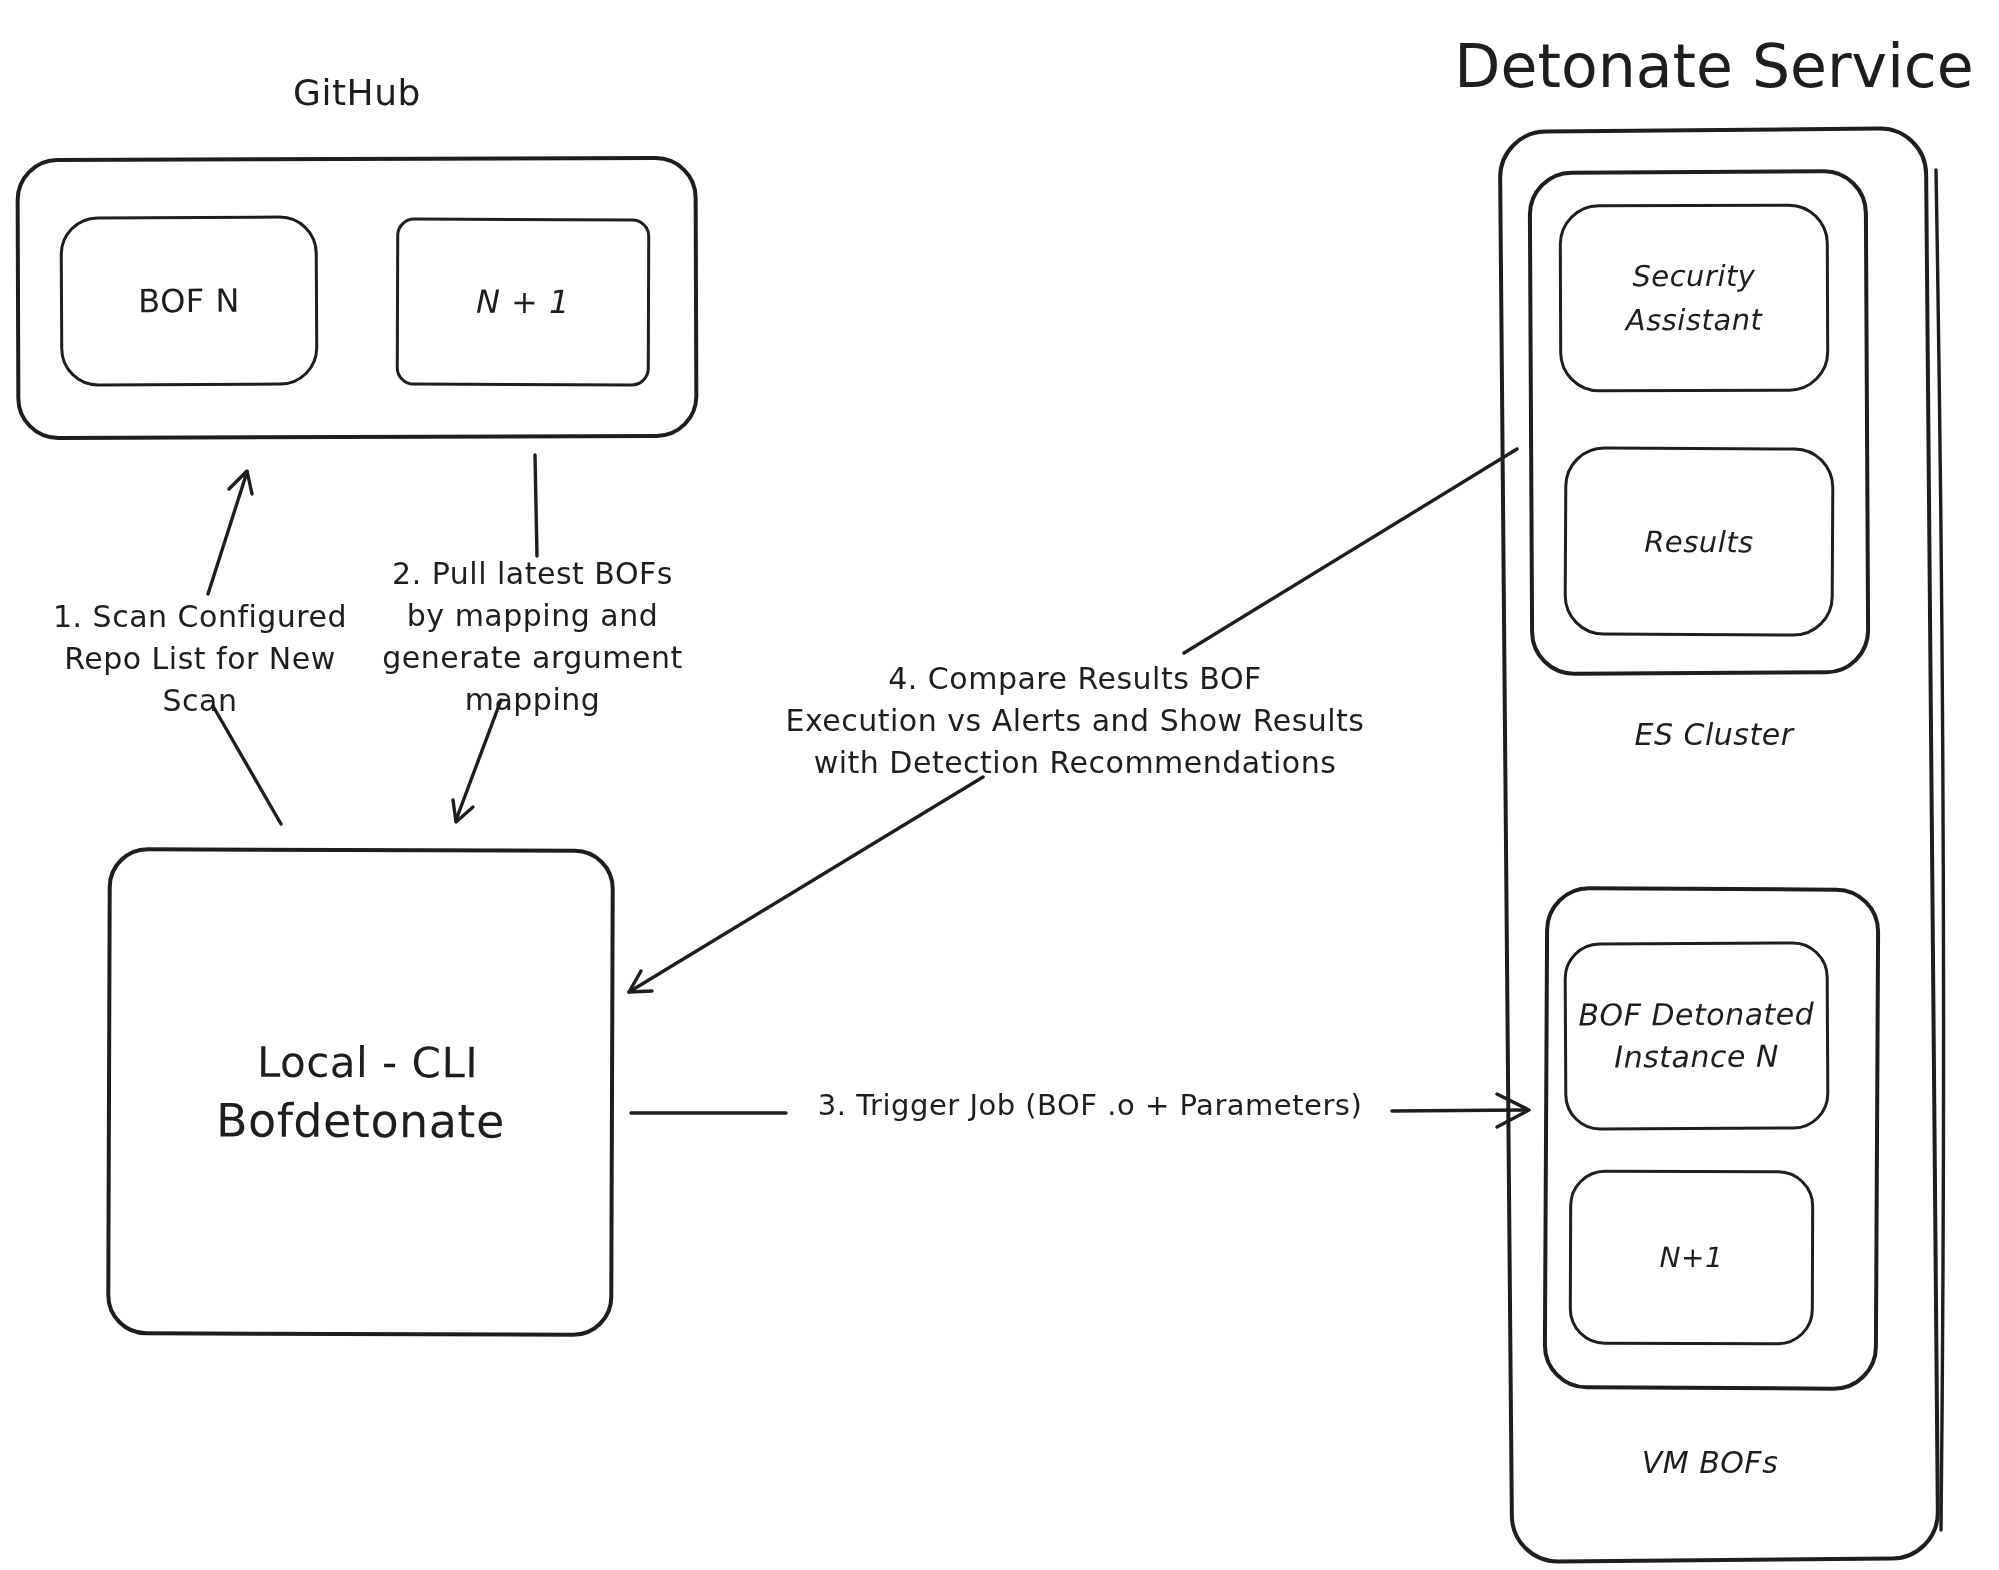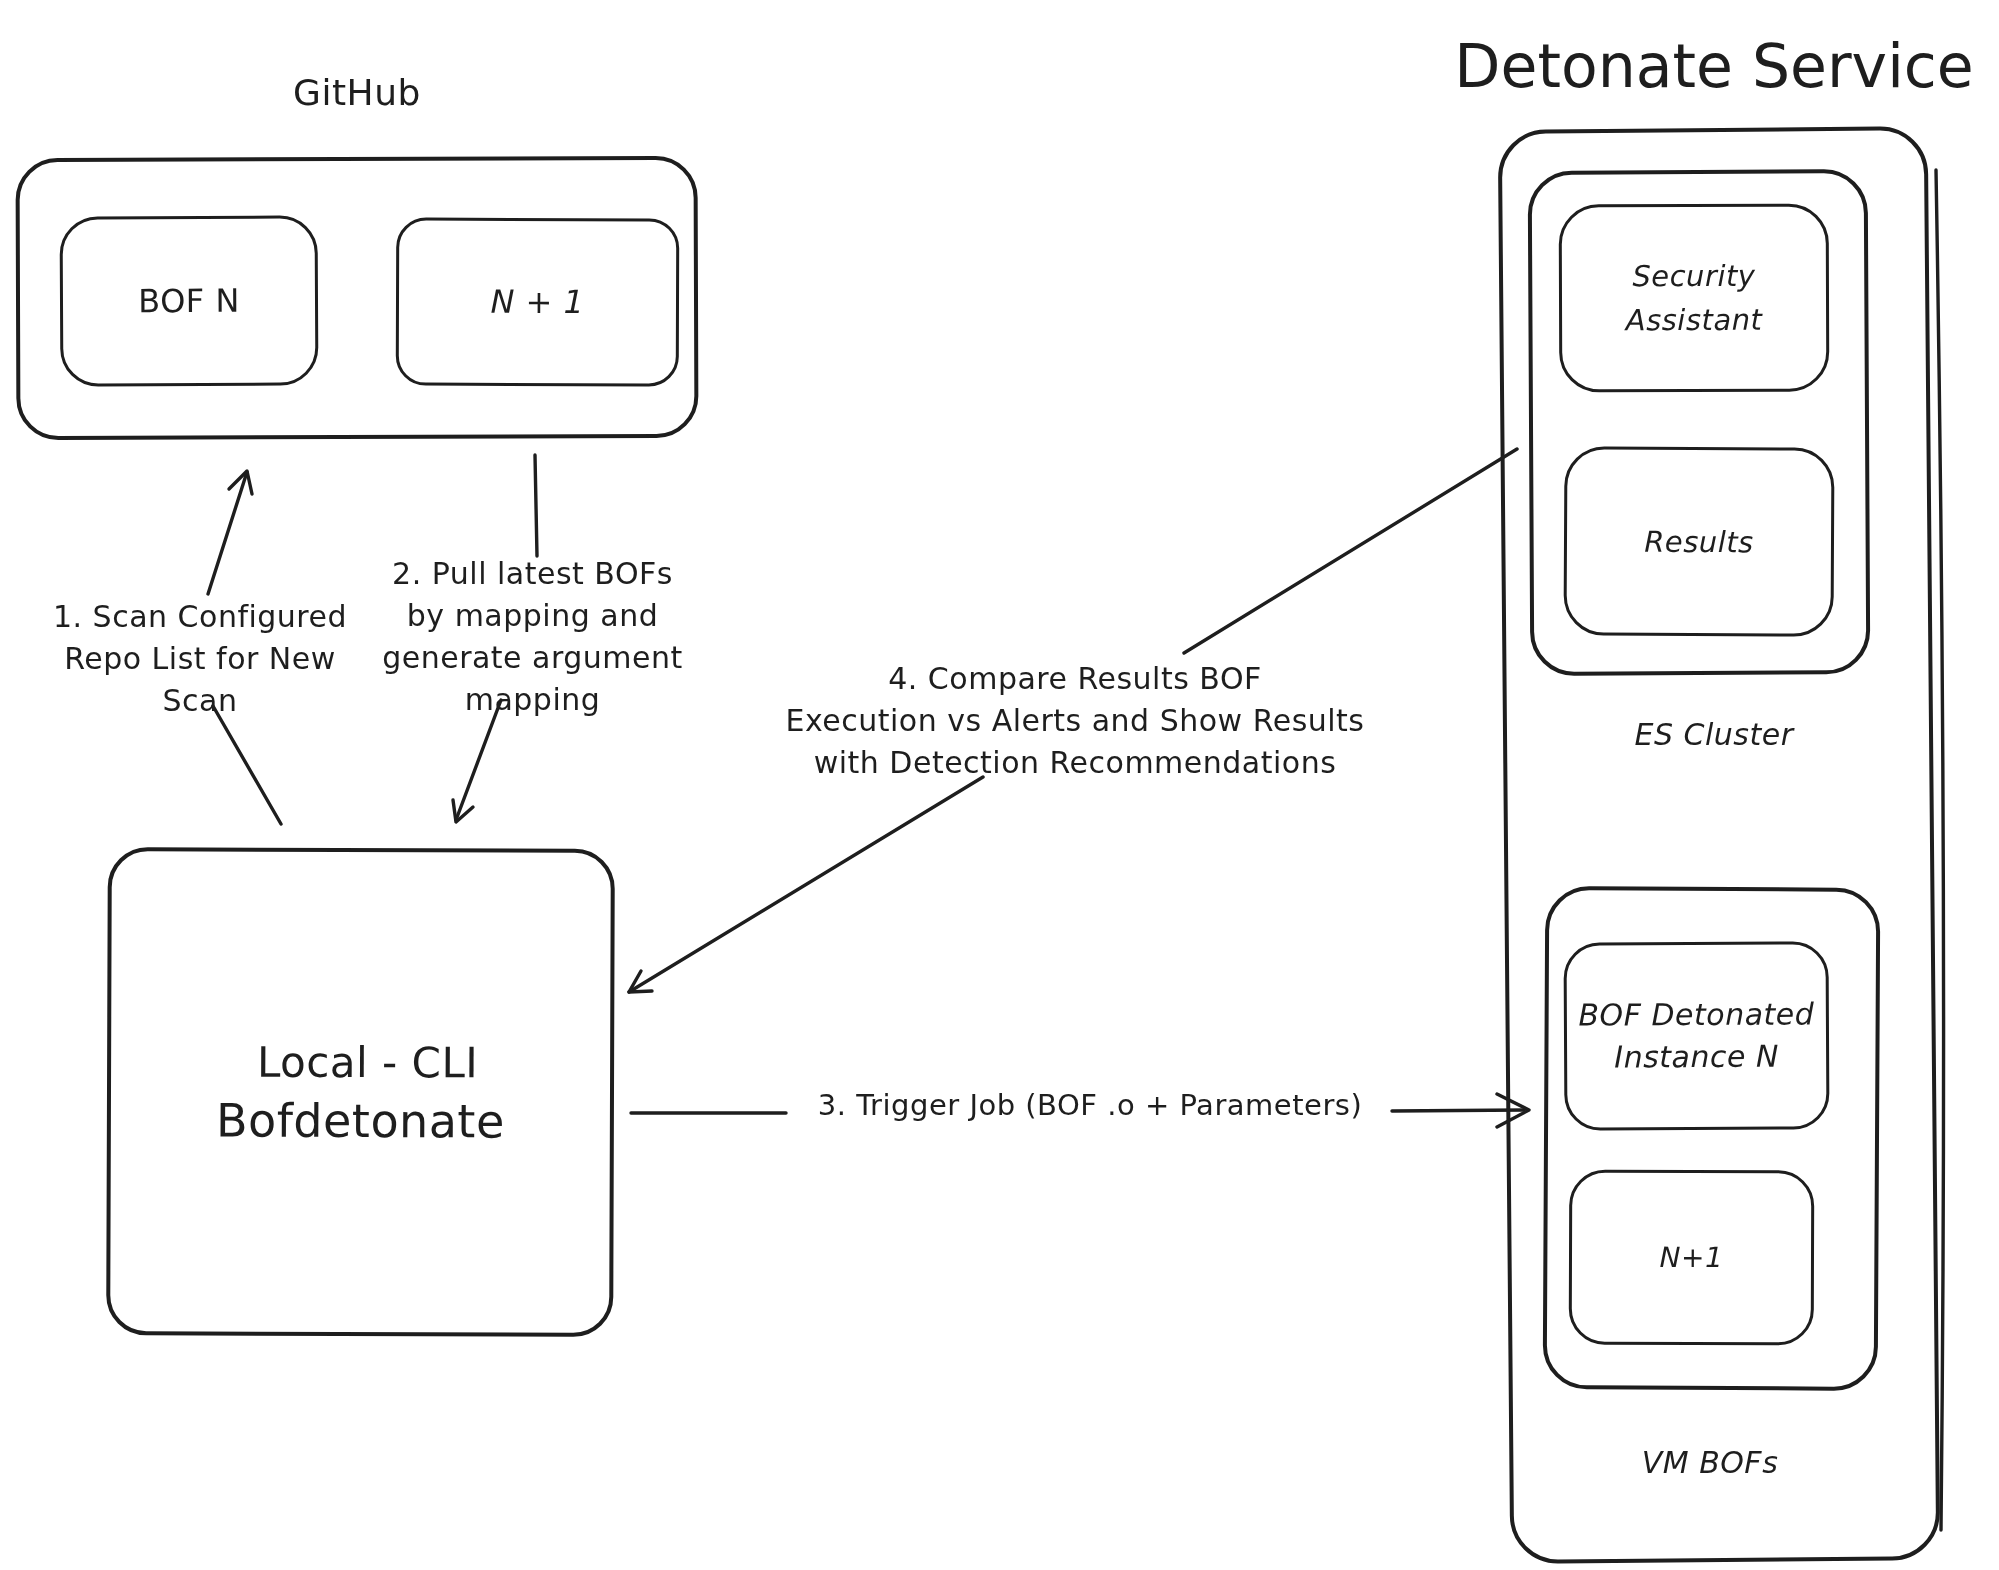--- a/index.html
+++ b/index.html
@@ -66,21 +66,21 @@
   </svg>
 
   <div class="title handtext" style="left:157px;top:62px;width:400px;font-size:36px;line-height:62px;">GitHub</div>
 
   <div class="box" style="left:16px;top:157px;width:682px;height:282px;border-radius:42px;transform:rotate(-0.2deg);"></div>
 
   <div class="box inner flexc" style="left:60px;top:216px;width:258px;height:170px;border-radius:38px;transform:rotate(-0.3deg);">
     <div class="handtext" style="font-size:32px;">BOF N</div>
   </div>
 
-  <div class="box inner flexc" style="left:396px;top:218px;width:283px;height:168px;border-radius:30px;transform:rotate(0.2deg);">
+  <div class="box inner flexc" style="left:396px;top:218px;width:254px;height:168px;border-radius:18px;transform:rotate(0.2deg);">
     <div class="handtext ital" style="font-size:32px;">N + 1</div>
   </div>
 
   <div class="lbl handtext" style="left:30px;top:596px;width:340px;font-size:30px;line-height:42px;">
     <div class="line">1. Scan Configured</div>
     <div class="line">Repo List for New</div>
     <div class="line">Scan</div>
   </div>
 
   <div class="lbl handtext" style="left:360px;top:553px;width:345px;font-size:30px;line-height:42px;">

